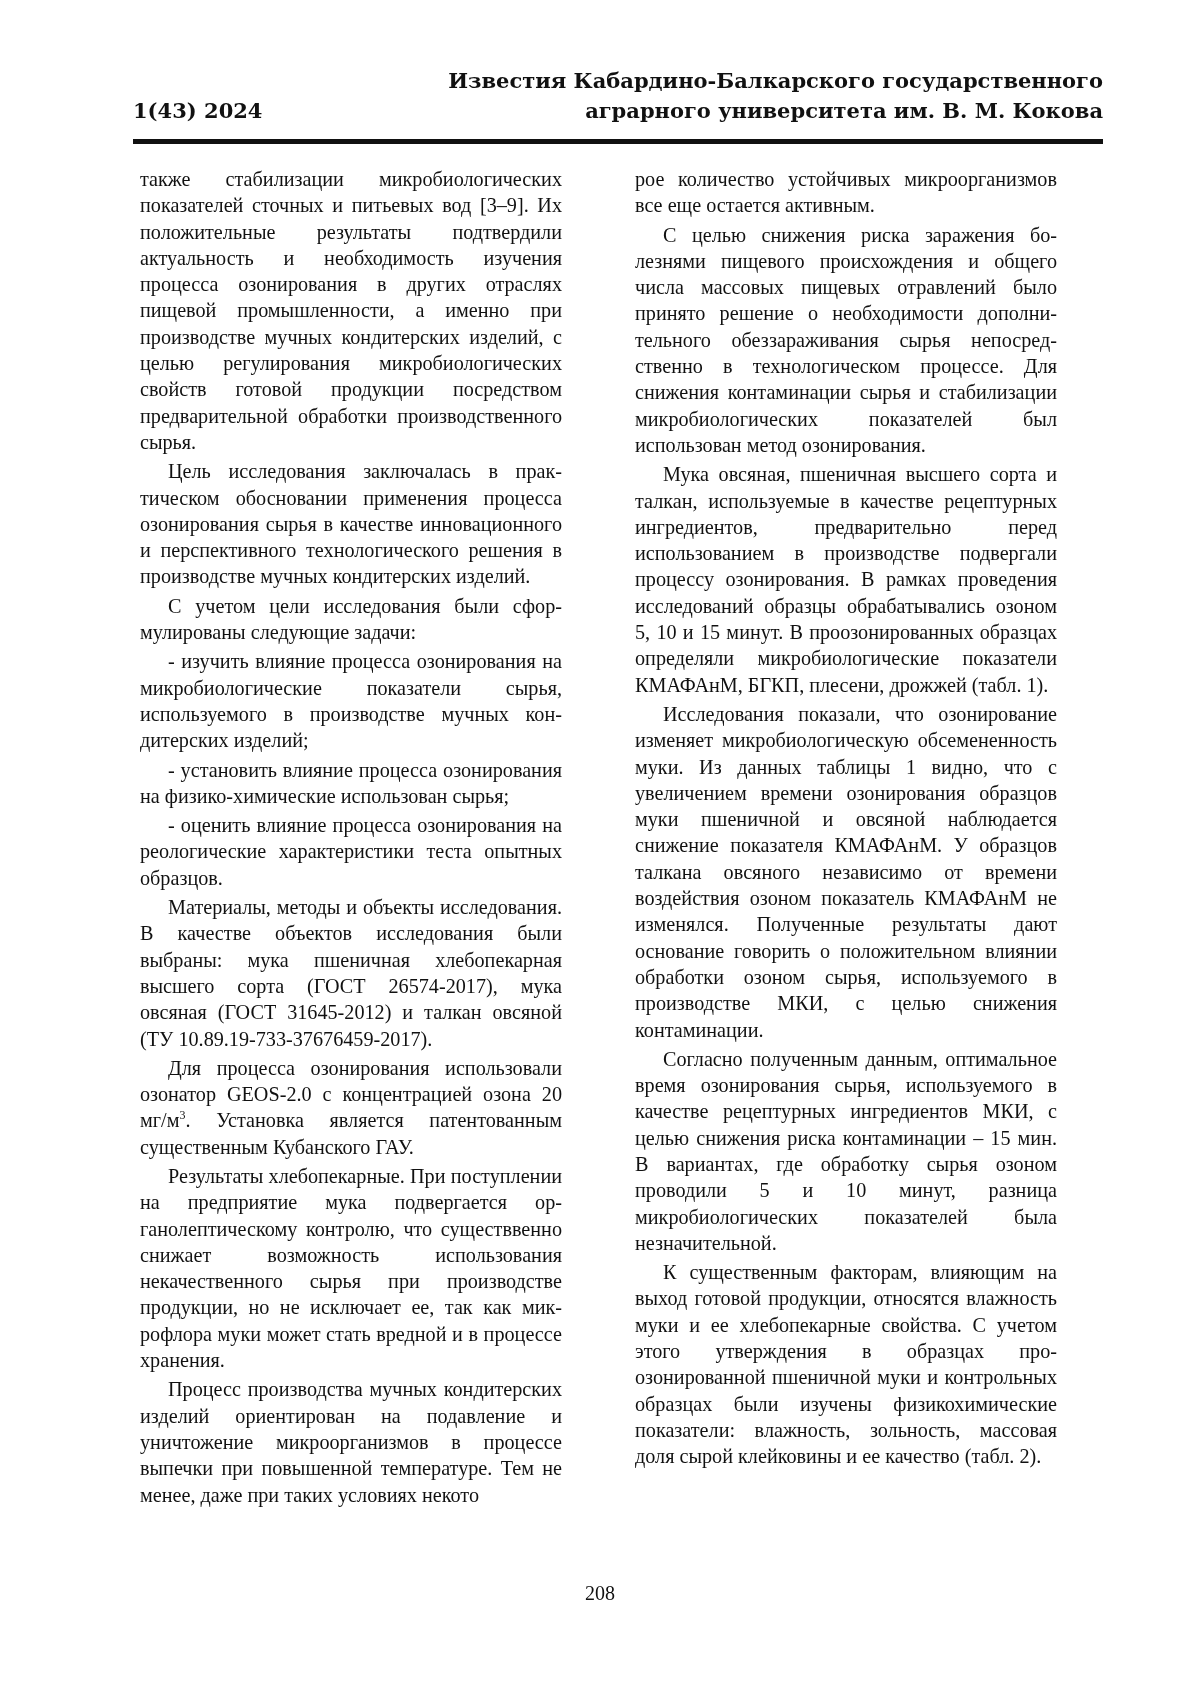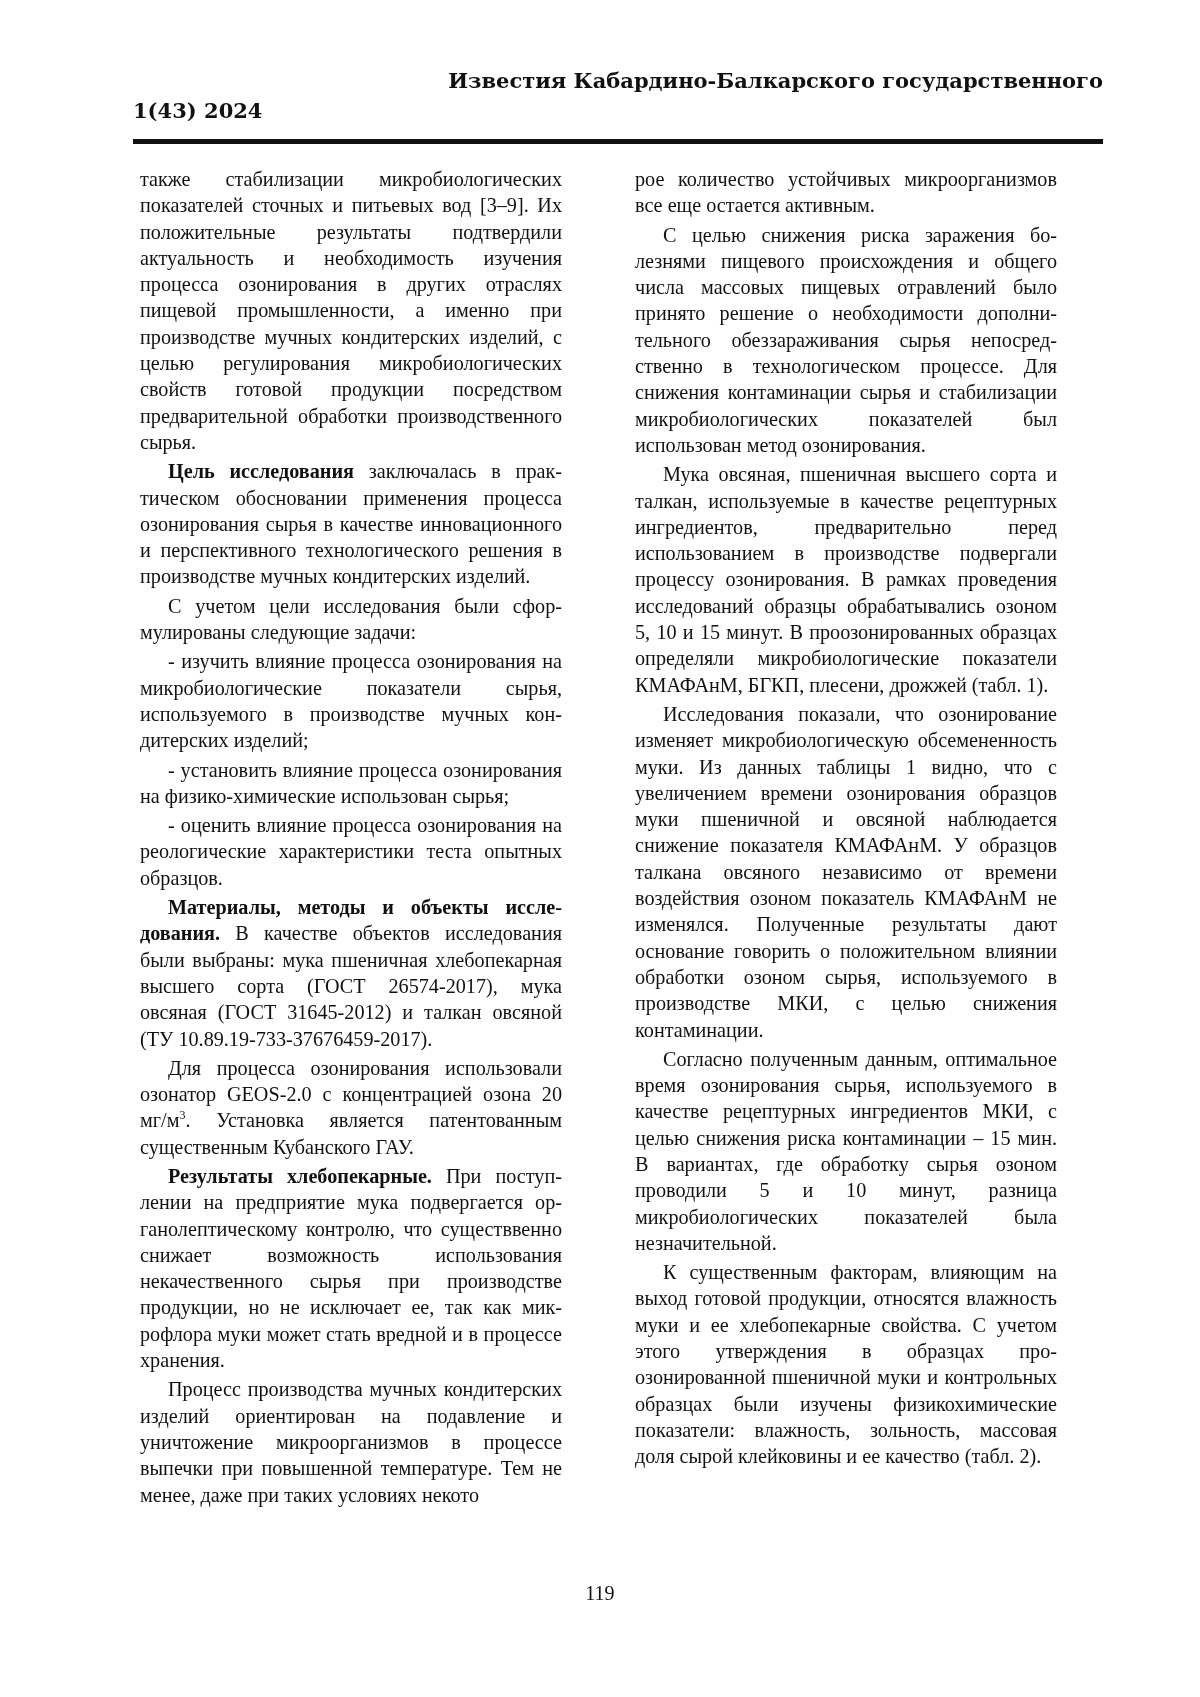--- a/index.html
+++ b/index.html
@@ -14,35 +14,36 @@
   .rule { position: absolute; left: 133px; top: 139px; width: 970px; height: 5px; background: #111; }
   .col {
     position: absolute; top: 166px; width: 422px;
     font-family: "Liberation Serif", serif; font-size: 20.2px; line-height: 26.3px;
     text-align: justify; hyphens: manual;
   }
   .col.left { left: 140px; }
   .col.right { left: 635px; }
   .col p { margin: 0 0 3px 0; text-indent: 28px; }
   .col p.noindent { text-indent: 0; }
-  .col b { font-weight: bold; }
+  .col b { font-weight: normal; }
   sup { font-size: 12px; line-height: 0; vertical-align: 8px; }
   .pagenum {
     position: absolute; left: 0; width: 1200px; top: 1582px; text-align: center;
     font-family: "Liberation Serif", serif; font-size: 20px;
   }
 </style>
 </head>
 <body>
 
 <div class="page">
 
   <div class="header">
     <div class="journal">
       <div>Известия Кабардино-Балкарского государственного</div>
+      <div>аграрного университета им. В. М. Кокова</div>
     </div>
     <div class="issue">1(43) 2024</div>
   </div>
   <div class="rule"></div>
 
   <div class="col left">
     <p class="noindent">также стабилизации микробиологических показателей сточных и питьевых вод [3–9]. Их положительные результаты подтвердили актуальность и необходимость изучения процесса озонирования в других отраслях пищевой промышленности, а именно при производстве мучных кондитерских изделий, с целью регулирования микробиологических свойств готовой продукции посредством предварительной обработки производствен­ного сырья.</p>
     <p><b>Цель исследования</b><span> заключалась в прак­тическом обосновании применения процесса озонирования сырья в качестве инновацион­ного и перспективного технологического решения в производстве мучных кондитер­ских изделий.</span></p>
     <p>С учетом цели исследования были сфор­мулированы следующие задачи:</p>
     <p>- изучить влияние процесса озонирования на микробиологические показатели сырья, используемого в производстве мучных кон­дитерских изделий;</p>
@@ -56,14 +57,14 @@
 
   <div class="col right">
     <p class="noindent">рое количество устойчивых микрооргани­змов все еще остается активным.</p>
     <p>С целью снижения риска заражения бо­лезнями пищевого происхождения и общего числа массовых пищевых отравлений было принято решение о необходимости дополни­тельного обеззараживания сырья непосред­ственно в технологическом процессе. Для снижения контаминации сырья и стабилиза­ции микробиологических показателей был использован метод озонирования.</p>
     <p>Мука овсяная, пшеничная высшего сорта и талкан, используемые в качестве рецеп­турных ингредиентов, предварительно перед использованием в производстве подвергали процессу озонирования. В рамках проведе­ния исследований образцы обрабатывались озоном 5, 10 и 15 минут. В проозонирован­ных образцах определяли микробиологиче­ские показатели КМАФАнМ, БГКП, плесе­ни, дрожжей (табл. 1).</p>
     <p>Исследования показали, что озонирование изменяет микробиологическую обсеменен­ность муки. Из данных таблицы 1 видно, что с увеличением времени озонирования образ­цов муки пшеничной и овсяной наблюдается снижение показателя КМАФАнМ. У образ­цов талкана овсяного независимо от времени воздействия озоном показатель КМАФАнМ не изменялся. Полученные результаты дают основание говорить о положительном влия­нии обработки озоном сырья, используемого в производстве МКИ, с целью снижения контаминации.</p>
     <p>Согласно полученным данным, опти­мальное время озонирования сырья, исполь­зуемого в качестве рецептурных ингредиен­тов МКИ, с целью снижения риска контами­нации – 15 мин. В вариантах, где обработку сырья озоном проводили 5 и 10 минут, раз­ница микробиологических показателей была незначительной.</p>
     <p>К существенным факторам, влияющим на выход готовой продукции, относятся влаж­ность муки и ее хлебопекарные свойства. С учетом этого утверждения в образцах про­озонированной пшеничной муки и кон­трольных образцах были изучены физико­химические показатели: влажность, золь­ность, массовая доля сырой клейковины и ее качество (табл. 2).</p>
   </div>
 
-  <div class="pagenum">119</div>
+  <div class="pagenum">208</div>
 </div>
 
 </body></html>

